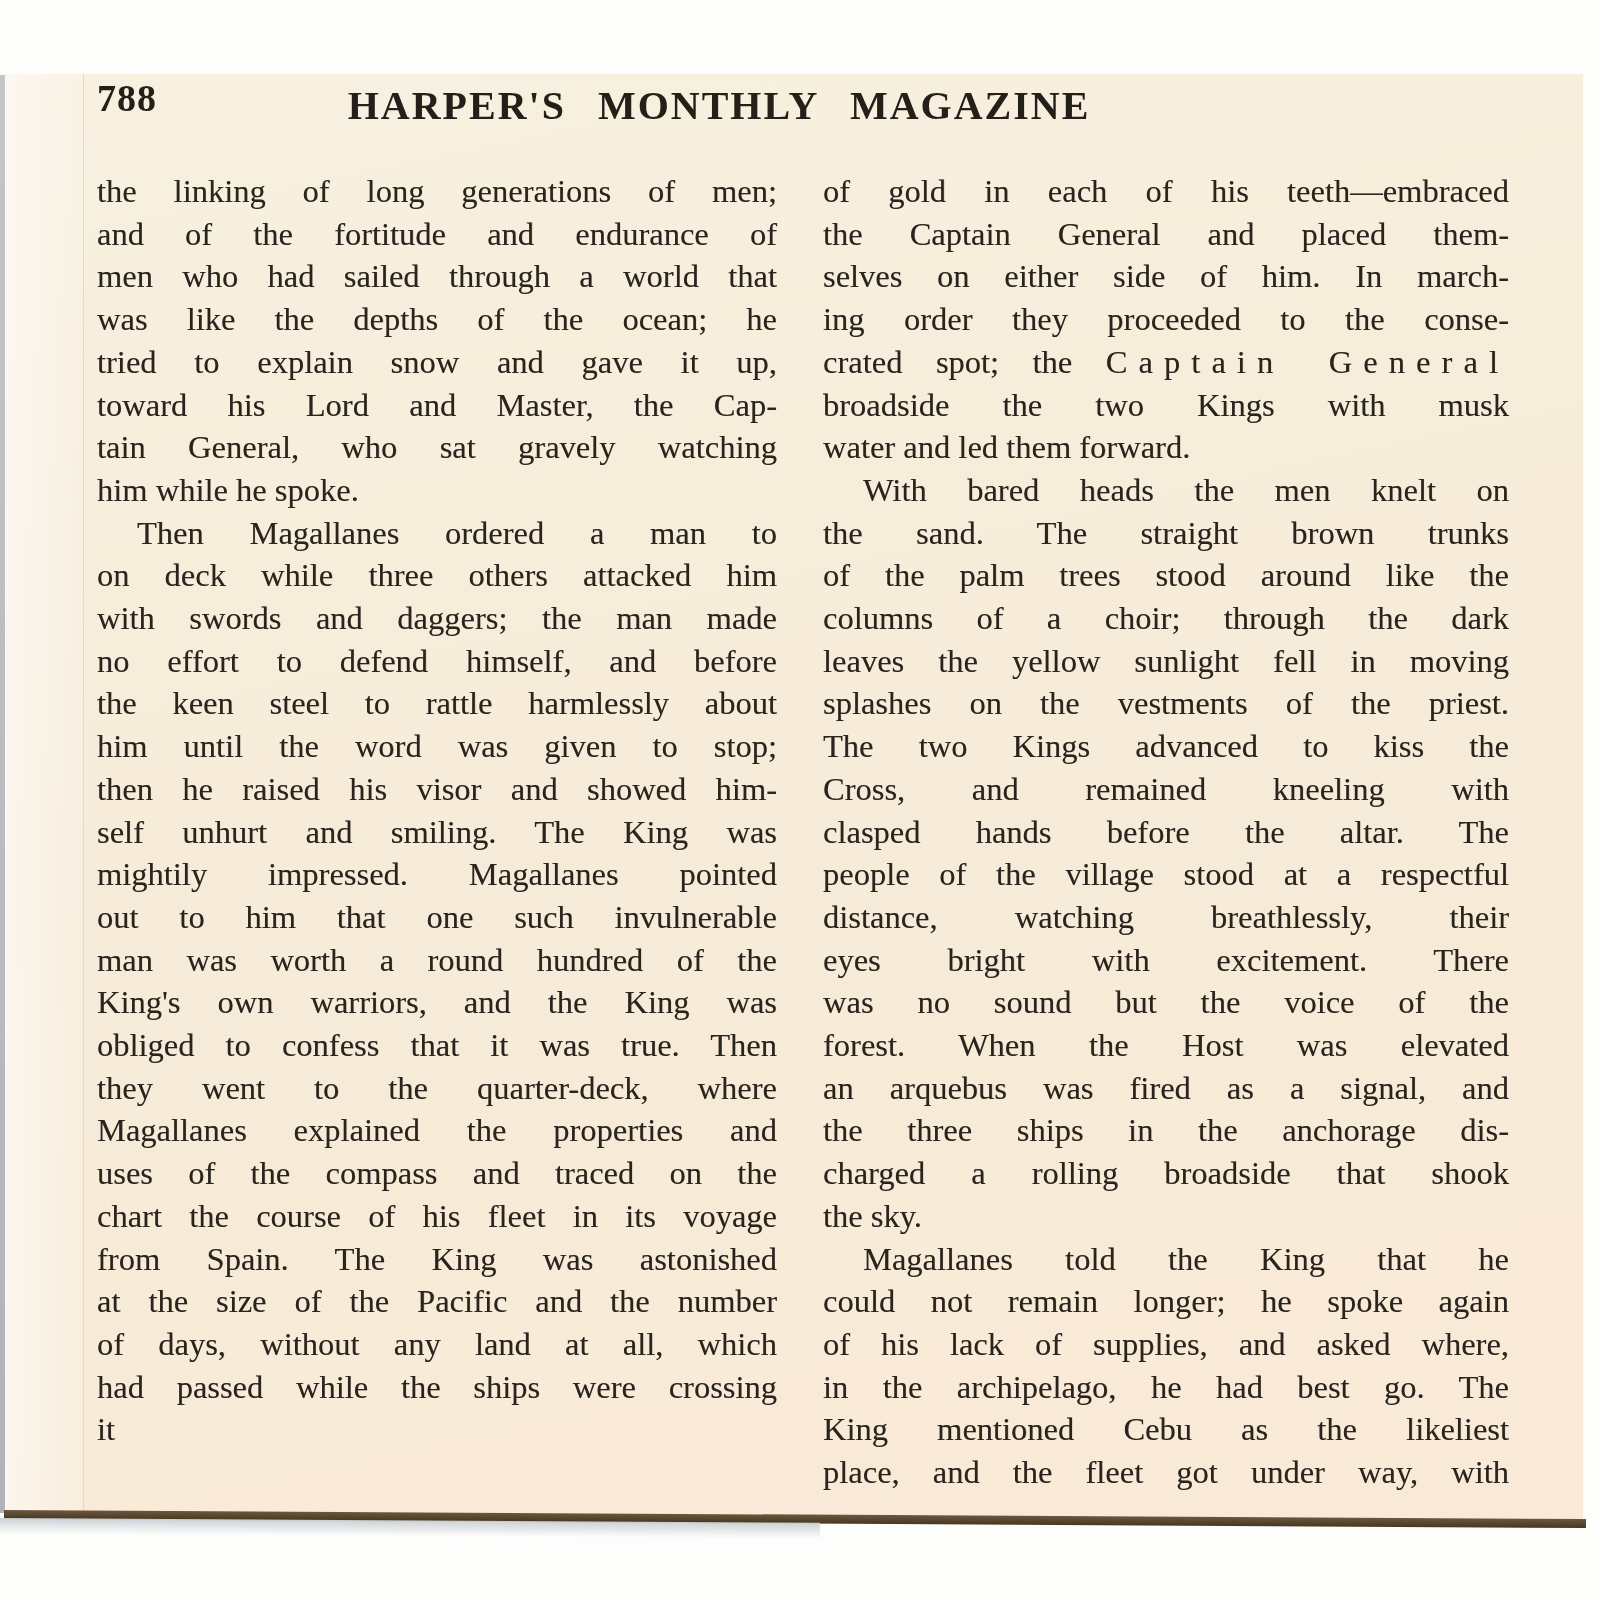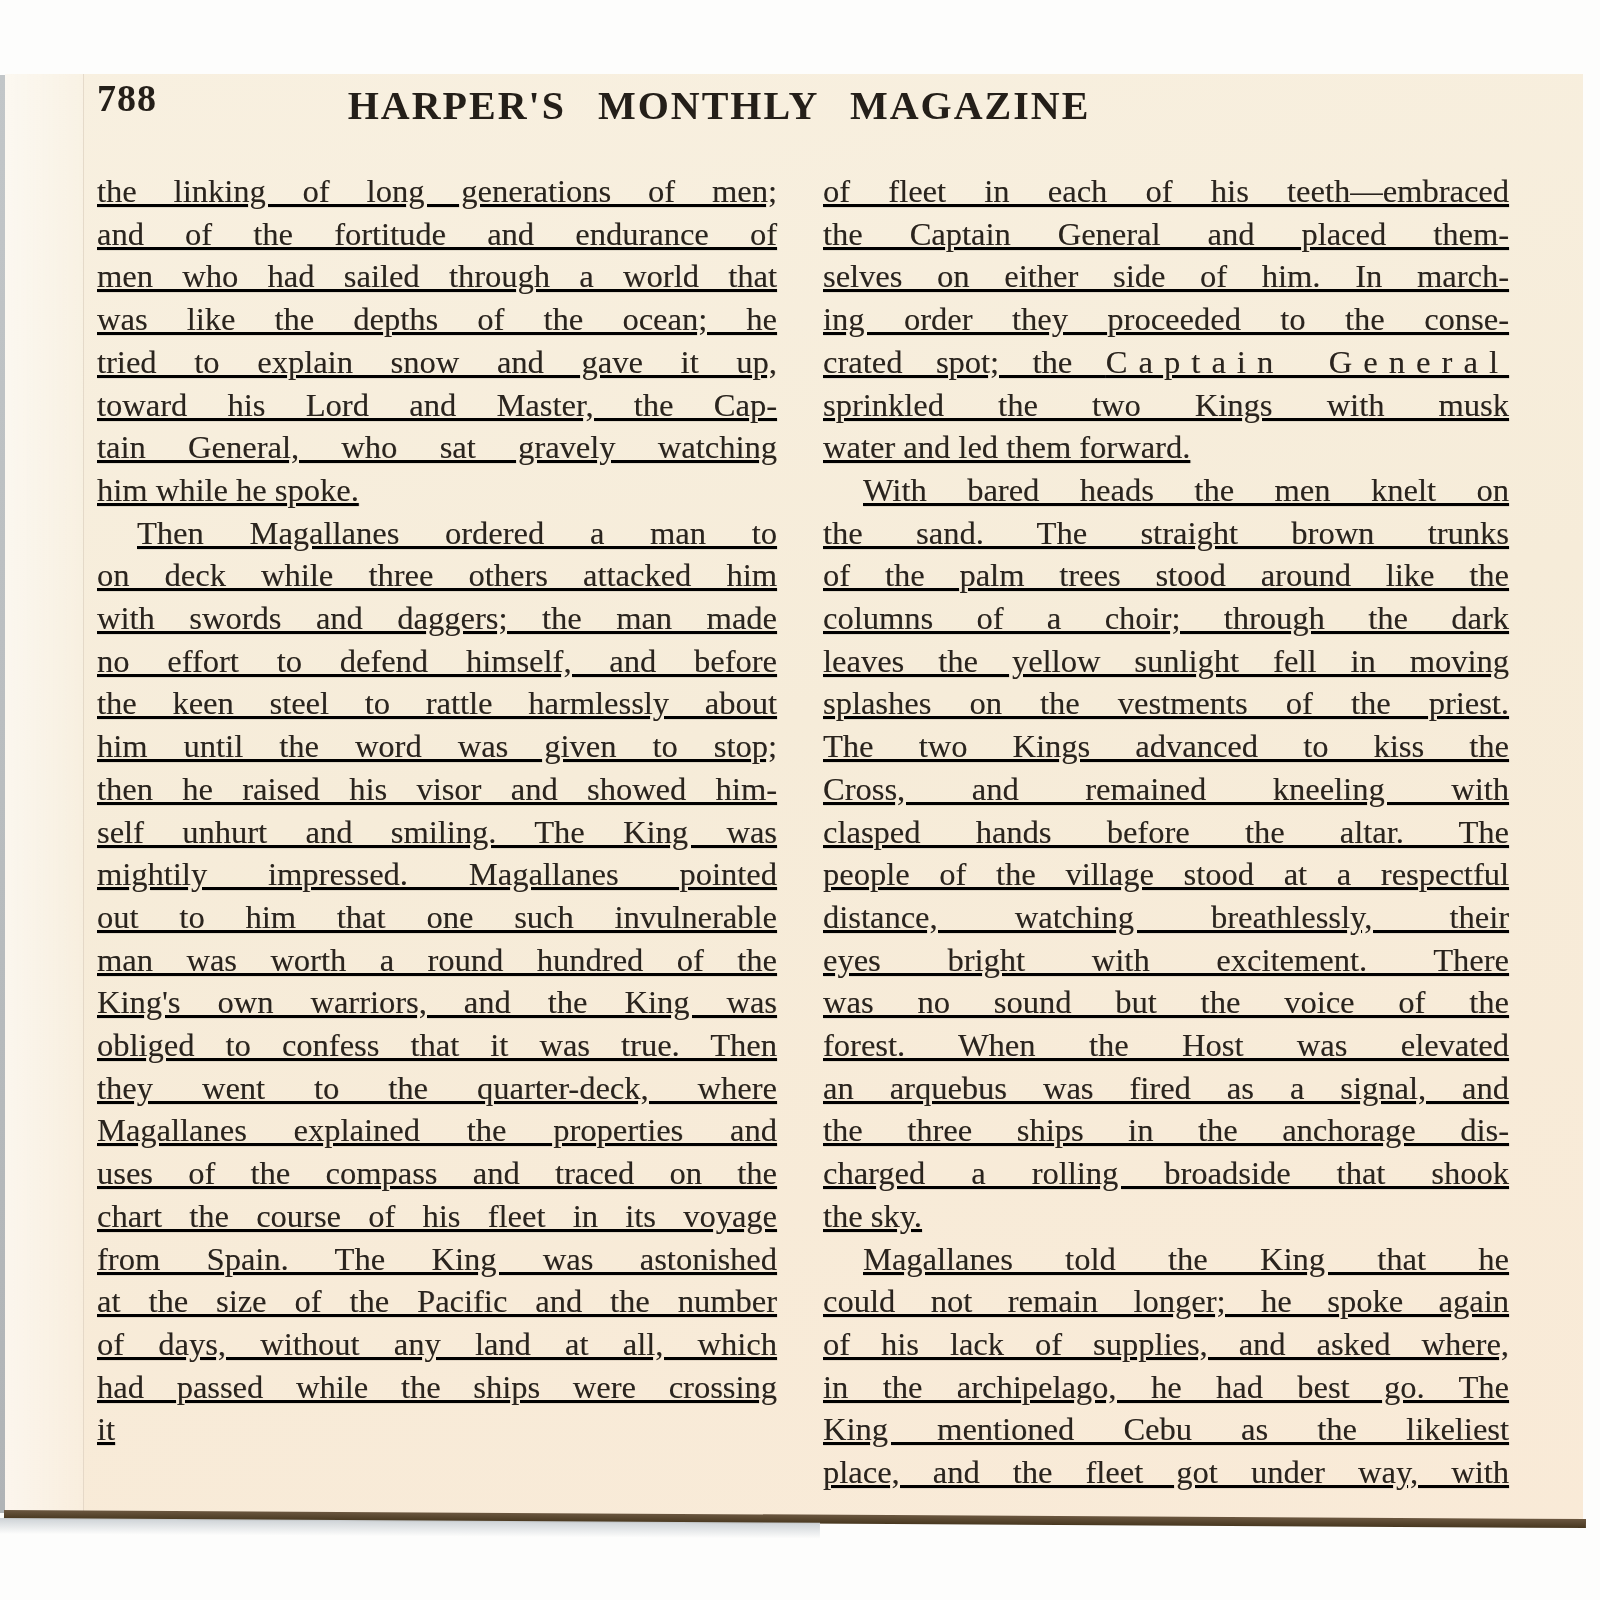--- a/index.html
+++ b/index.html
@@ -48,21 +48,21 @@
     letter-spacing:1px;
     text-align:right;
   }
   .magazine-title {
     position:absolute; left:0; top:8px; width:1428px;
     text-align:center;
     font-size:40px; font-weight:bold; color:#241f19;
     letter-spacing:2px; word-spacing:20px;
   }
 
-  .col { position:absolute; top:96px;text-decoration:underline; }
+  .col { position:absolute; top:96px; }
   .col-left  { left:92px;  width:680px; }
   .col-right { left:818px; width:686px; }
 
   .line {
     font-size:32.5px; line-height:42.7px;
     color:#2a241e;
     text-align:justify; text-align-last:justify;
     text-shadow:0.3px 0.3px 0 rgba(42,36,30,0.35);
   }
   .line.indent { text-indent:40px; }
@@ -106,26 +106,26 @@
     <div class="line">uses of the compass and traced on the</div>
     <div class="line">chart the course of his fleet in its voyage</div>
     <div class="line">from Spain. The King was astonished</div>
     <div class="line">at the size of the Pacific and the number</div>
     <div class="line">of days, without any land at all, which</div>
     <div class="line">had passed while the ships were crossing</div>
     <div class="line end">it</div>
   </div>
 
   <div class="col col-right">
-    <div class="line">of fleet in each of his teeth—embraced</div>
+    <div class="line">of gold in each of his teeth—embraced</div>
     <div class="line">the Captain General and placed them-</div>
     <div class="line">selves on either side of him. In march-</div>
     <div class="line">ing order they proceeded to the conse-</div>
     <div class="line"><span>crated spot; the </span><span class="spaced">Captain General</span></div>
-    <div class="line">sprinkled the two Kings with musk</div>
+    <div class="line">broadside the two Kings with musk</div>
     <div class="line end">water and led them forward.</div>
     <div class="line indent">With bared heads the men knelt on</div>
     <div class="line">the sand. The straight brown trunks</div>
     <div class="line">of the palm trees stood around like the</div>
     <div class="line">columns of a choir; through the dark</div>
     <div class="line">leaves the yellow sunlight fell in moving</div>
     <div class="line">splashes on the vestments of the priest.</div>
     <div class="line">The two Kings advanced to kiss the</div>
     <div class="line">Cross, and remained kneeling with</div>
     <div class="line">clasped hands before the altar. The</div>

